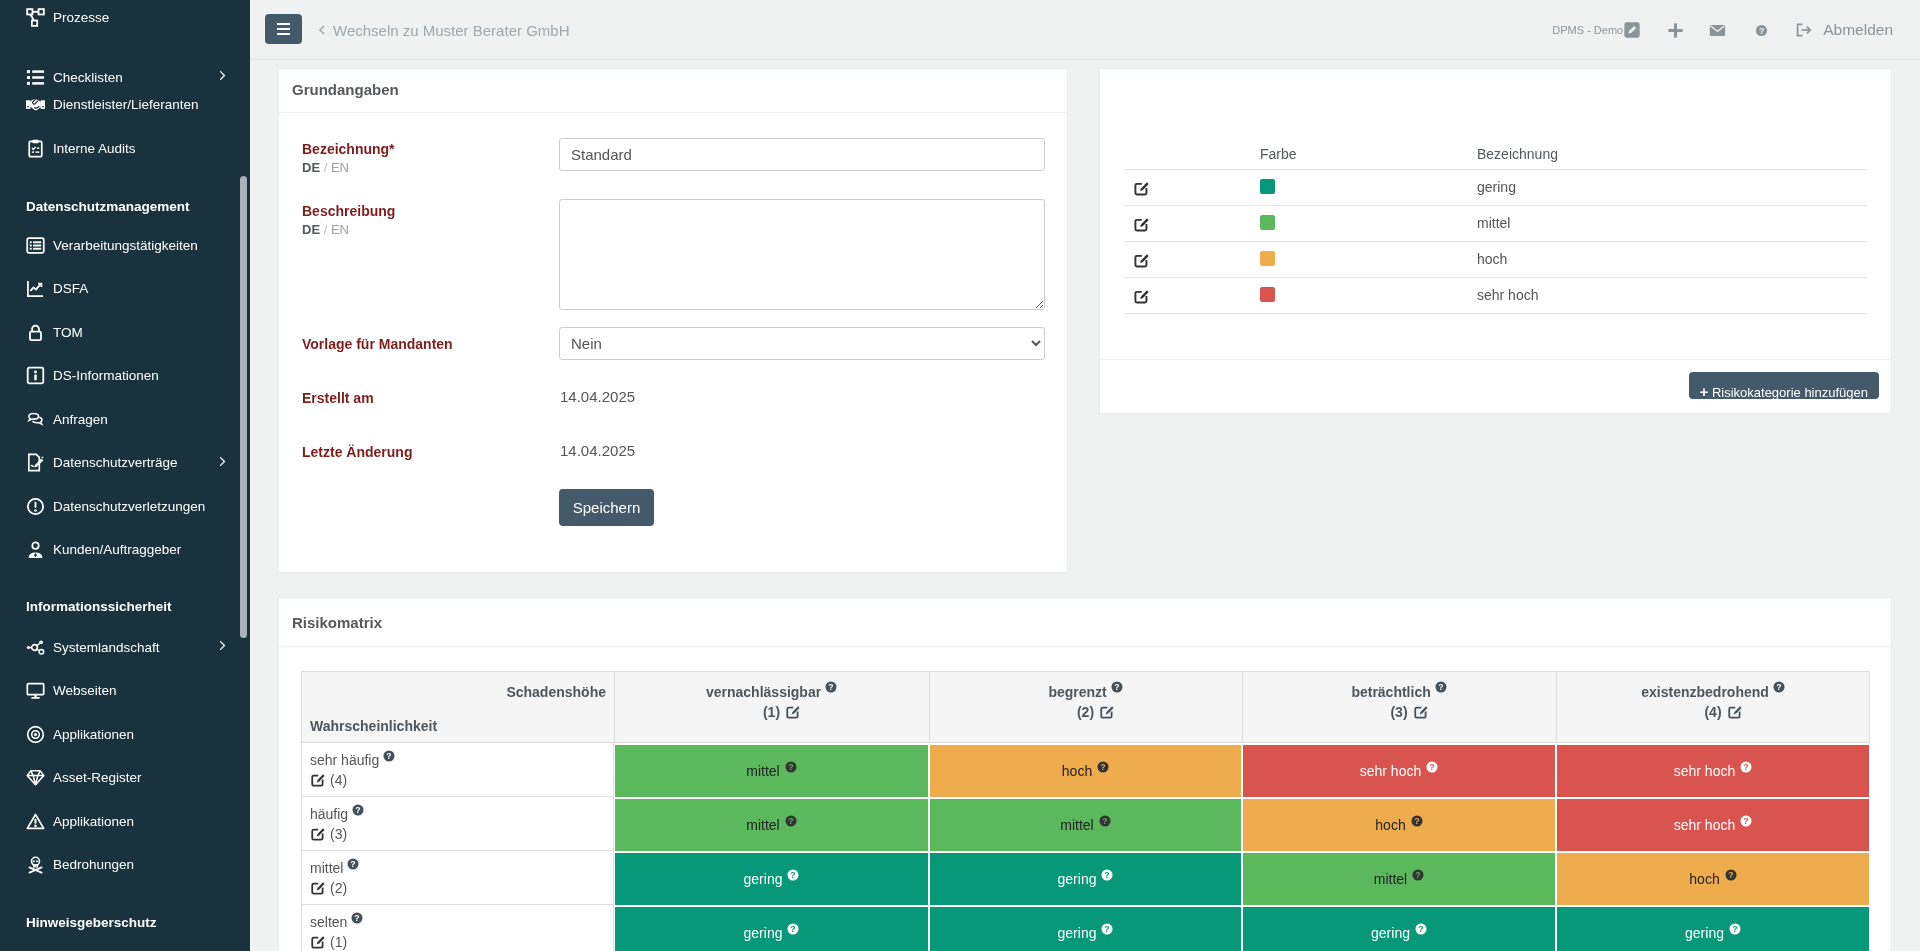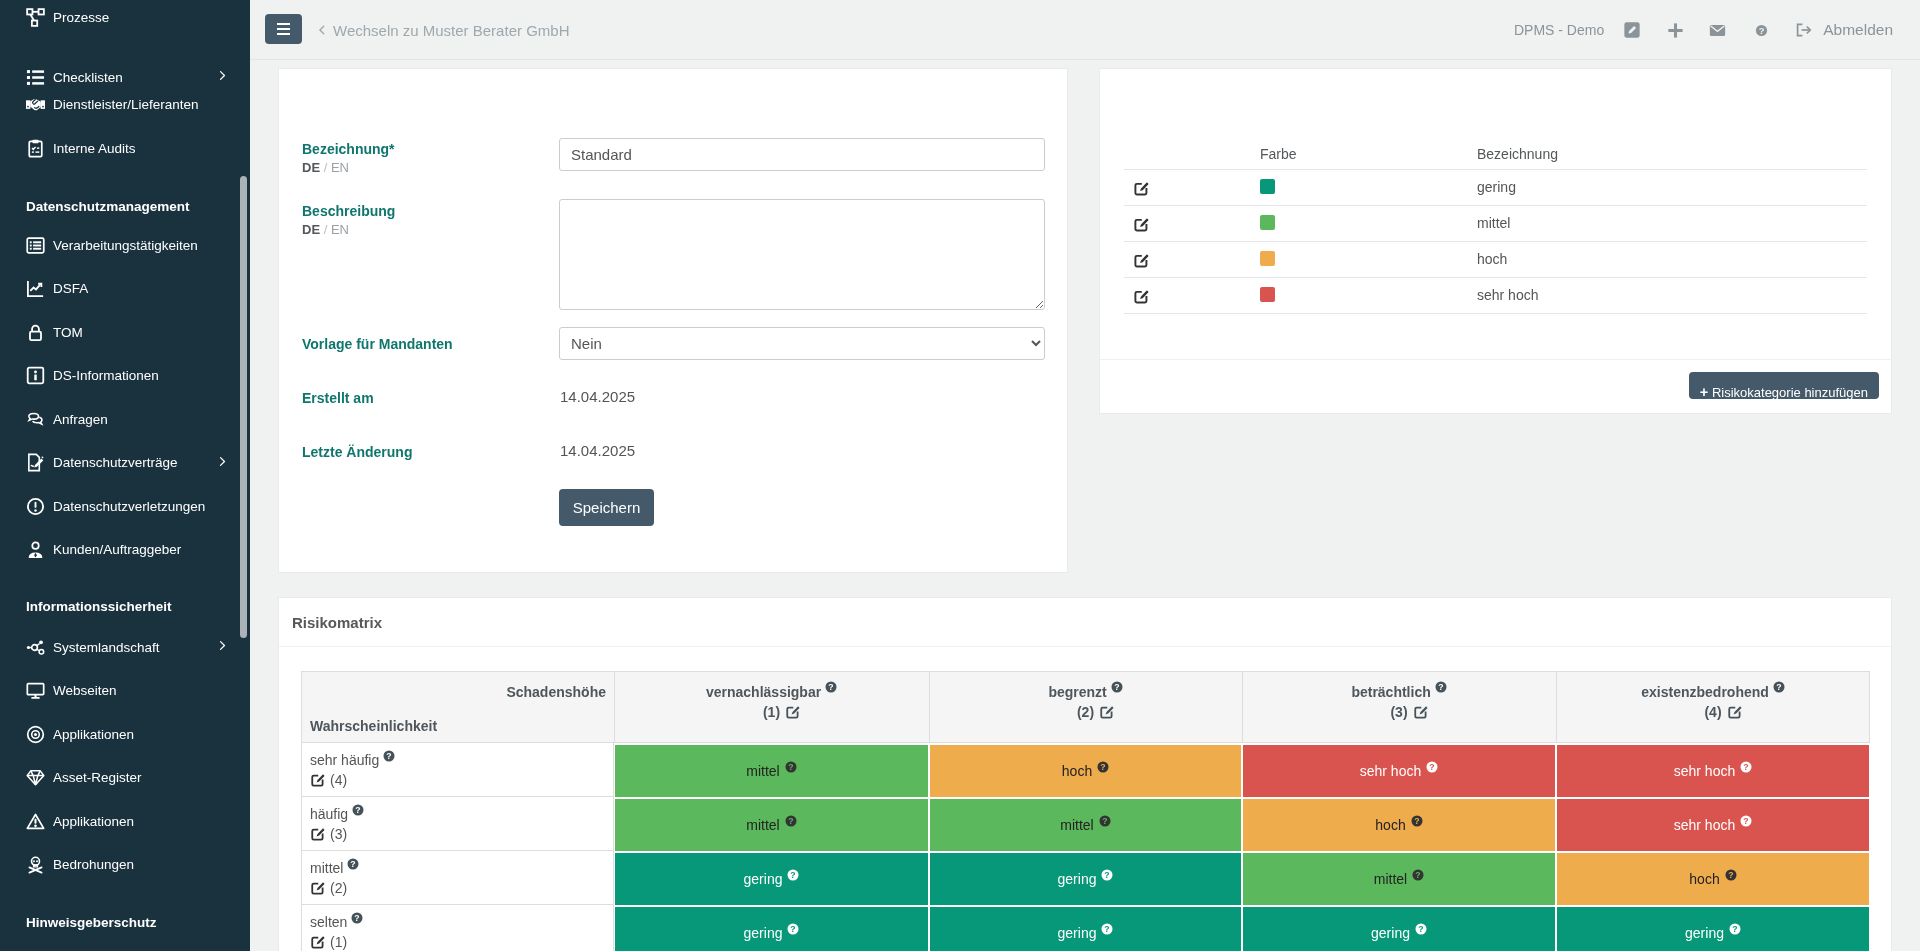--- a/index.html
+++ b/index.html
@@ -14,21 +14,21 @@
 
 #topbar{position:absolute;left:250px;top:0;width:1670px;height:60px;background:#f0f1f1;border-bottom:1px solid #e3e5e5}
 #hbtn{position:absolute;left:15px;top:14px;width:37px;height:30px;background:#44596a;border-radius:4px;display:flex;align-items:center;justify-content:center;flex-direction:column;gap:2.5px}
 #hbtn i{display:block;width:13px;height:2.5px;background:#fff}
 .crumb{position:absolute;left:63px;top:22px;font-size:15px;color:#9fa8ad}
 .topright{position:absolute;right:27px;top:0;height:60px;display:flex;align-items:center;color:#8b9499}
 
 .card{position:absolute;background:#fff;border:1px solid #e9eaea}
 .cardhead{position:absolute;left:0;top:0;right:0;height:44px;border-bottom:1px solid #f0f0f0;}
 .cardhead span{position:absolute;left:13px;top:11.5px;font-size:15px;font-weight:bold;color:#56585a}
-label.b{font-weight:bold;font-size:14px;color:#0f766e}
+label.b{font-weight:bold;font-size:14px;color:#7f1d1d}
 .inp{position:absolute;border:1px solid #ccc;border-radius:3px;background:#fff;color:#555;font-size:15px;font-family:"Liberation Sans",sans-serif}
 .btn{background:#44596a;color:#fff;border:none;border-radius:4px;font-family:"Liberation Sans",sans-serif}
 
 .thead{font-weight:normal;color:#54585b;font-size:14px}
 .rline{position:absolute;left:0;right:0;height:1px;background:#e6e8e8}
 .sq{position:absolute;width:15px;height:15px;border-radius:2px}
 .celltxt{font-size:14px;color:#555}
 
 .mxh{font-weight:bold;font-size:14px;color:#4e565c}
 .mxc{position:absolute;display:flex;align-items:center;justify-content:center;font-size:14px;gap:5px}
@@ -263,21 +263,21 @@
   <div id="hbtn">
       <i></i>
       <i></i>
       <i></i>
     </div>
   <div class="crumb" style="left:65px;top:23px"><svg width="14" height="14" viewBox="0 0 20 20">
         <path d="M12.5 4.5 L7 10 L12.5 15.5" fill="none" stroke="#9fa8ad" stroke-width="2" stroke-linecap="round" stroke-linejoin="round"></path>
       </svg></div>
   <div class="crumb" style="left:83px">Wechseln zu Muster Berater GmbH</div>
   <div class="topright">
-    <span style="font-size:14px;margin-right:19px">DPMS - Demo</span>
+    <span style="font-size:11px;">DPMS - Demo</span>
     <span style="margin-right:25px;display:flex">
         <svg width="18" height="18" viewBox="0 0 20 20">
           <rect x="1.5" y="1.5" width="17" height="17" rx="2.4" fill="#8b9499"></rect>
           <path d="M6 14 l0.8-3 5.5-5.5 2.2 2.2 -5.5 5.5 -3 .8 Z" fill="#f0f1f1"></path>
         </svg>
       </span>
     <span style="margin-right:24px;display:flex">
         <svg width="19" height="19" viewBox="0 0 20 20">
           <rect x="8.4" y="2.5" width="3.2" height="15" fill="#8b9499"></rect>
           <rect x="2.5" y="8.4" width="15" height="3.2" fill="#8b9499"></rect>
@@ -302,20 +302,23 @@
             <path d="M13.5 5.8 L18 10 L13.5 14.2" stroke-linejoin="round"></path>
             <line x1="7" y1="10" x2="17" y2="10"></line>
           </g>
         </svg>
       </span>
     <span style="font-size:15.5px">Abmelden</span>
   </div>
 </div>
 
 <div class="card" id="card1" style="left:278px;top:68px;width:790px;height:505px">
+  <div class="cardhead">
+      <span>Grundangaben</span>
+    </div>
   <label class="b abs" style="left:23px;top:72px">Bezeichnung*</label>
   <div class="abs" style="left:23px;top:91px;font-size:13px"><b style="color:#54585b">DE</b> <span style="color:#b9bec1">/</span> <span style="color:#9aa1a5">EN</span></div>
   <input class="inp" style="left: 280px; top: 69px; width: 486px; height: 33px; padding-left: 11px;" value="Standard">
   <label class="b abs" style="left:23px;top:134px">Beschreibung</label>
   <div class="abs" style="left:23px;top:153px;font-size:13px"><b style="color:#54585b">DE</b> <span style="color:#b9bec1">/</span> <span style="color:#9aa1a5">EN</span></div>
   <textarea class="inp" style="left: 280px; top: 130px; width: 486px; height: 111px; resize: vertical;"></textarea>
   <label class="b abs" style="left:23px;top:267px">Vorlage für Mandanten</label>
   <select class="inp" style="left:280px;top:258px;width:486px;height:33px;padding-left:7px"><option>Nein</option></select>
   <label class="b abs" style="left:23px;top:321px">Erstellt am</label>
   <div class="abs celltxt" style="left:281px;top:319px;font-size:15px">14.04.2025</div>

